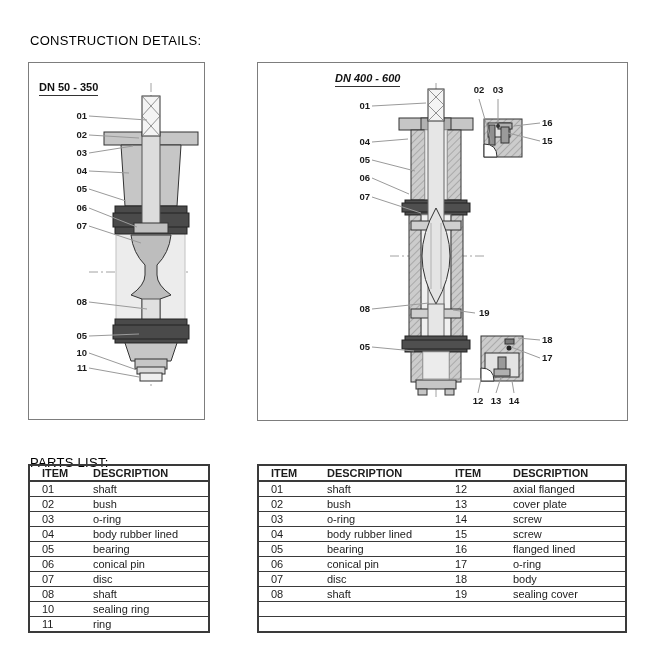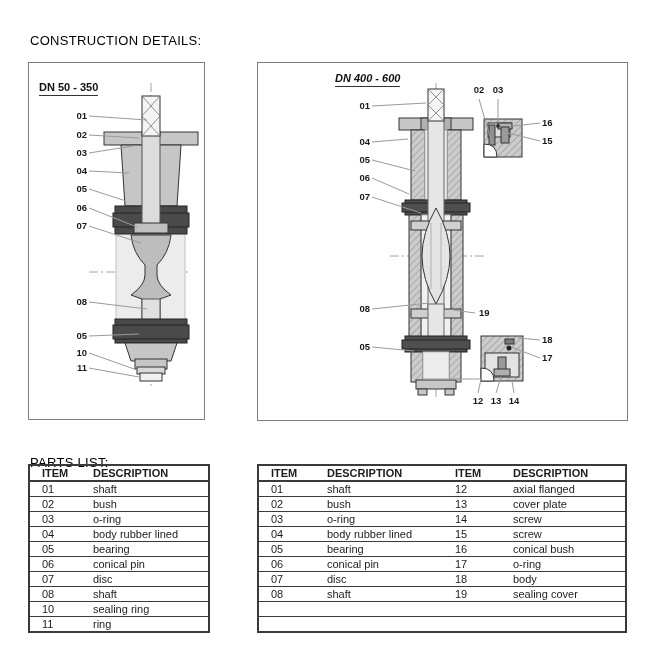--- a/index.html
+++ b/index.html
@@ -305,21 +305,21 @@
         <tr>
           <td>04</td>
           <td>body rubber lined</td>
           <td>15</td>
           <td>screw</td>
         </tr>
         <tr>
           <td>05</td>
           <td>bearing</td>
           <td>16</td>
-          <td>conical bush</td>
+          <td>flanged lined</td>
         </tr>
         <tr>
           <td>06</td>
           <td>conical pin</td>
           <td>17</td>
           <td>o-ring</td>
         </tr>
         <tr>
           <td>07</td>
           <td>disc</td>

